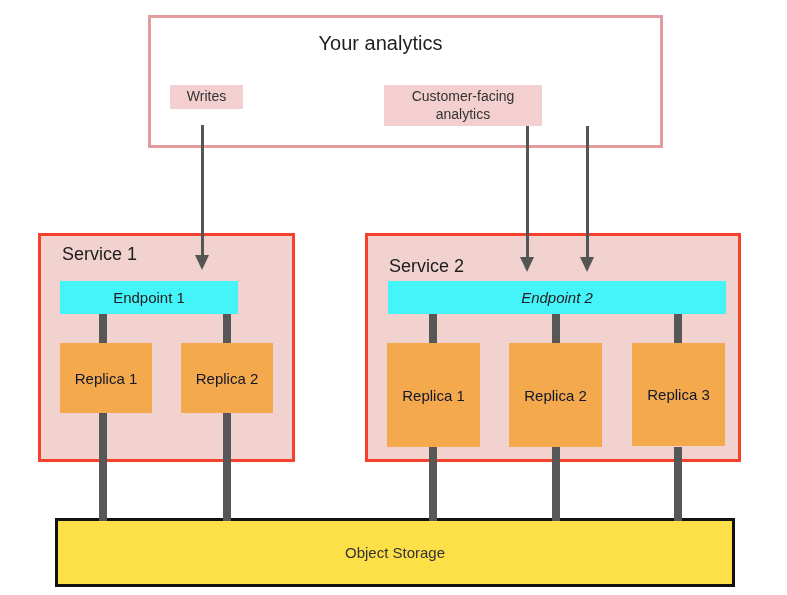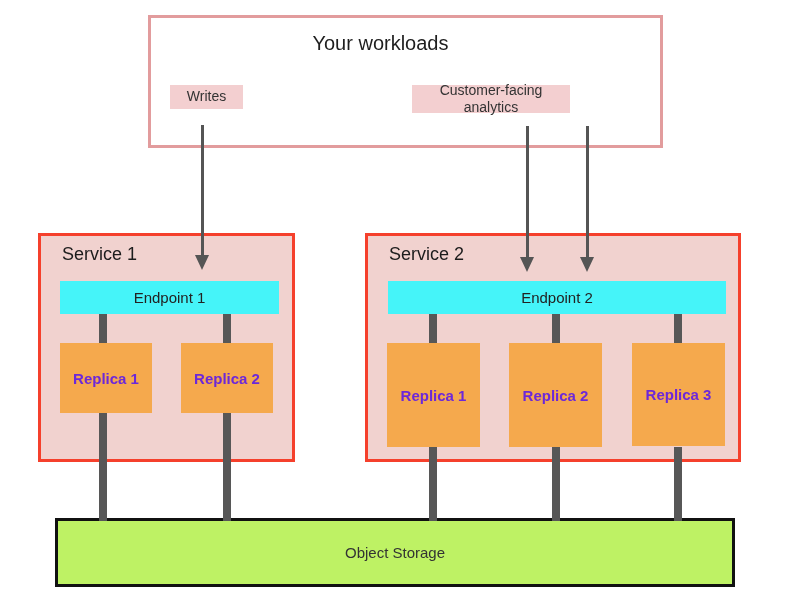--- a/index.html
+++ b/index.html
@@ -8,73 +8,73 @@
   .abs{position:absolute;box-sizing:border-box;}
 
   
   .workloads-box{left:148px;top:15px;width:515px;height:133px;
                  border:3px solid #e29c9d;background:#ffffff;z-index:1;}
   .workloads-title{left:148px;top:32px;width:465px;height:26px;text-align:center;
                    font-size:20px;color:#1f1f1f;z-index:2;}
   .chip{background:#f3cfd0;display:flex;align-items:center;justify-content:center;
         font-size:14px;color:#333333;text-align:center;line-height:1.25;z-index:2;}
   .chip-writes{left:170px;top:85px;width:73px;height:24px;}
-  .chip-cfa{left:384px;top:85px;width:158px;height:28px;margin-left:28px;}
+  .chip-cfa{left:384px;top:85px;width:158px;height:41px;}
   .chip-adhoc{left:550px;top:86px;width:92px;height:40px;}
 
   
   .aline{width:3px;background:#555555;z-index:4;}
   .ahead{width:0;height:0;border-left:7px solid transparent;border-right:7px solid transparent;
          border-top:15px solid #555555;z-index:4;}
   .a1l{left:201px;top:125px;height:131px;} .a1h{left:195px;top:255px;}
   .a2l{left:526px;top:126px;height:132px;} .a2h{left:520px;top:257px;}
   .a3l{left:586px;top:126px;height:132px;} .a3h{left:580px;top:257px;}
 
   
   .service{background:#f1d2cf;border:3px solid #f5402c;z-index:1;}
   .service1-box{left:38px;top:233px;width:257px;height:229px;}
   .service2-box{left:365px;top:233px;width:376px;height:229px;}
   .service-label{font-size:18px;color:#1c1c1c;z-index:2;}
   .s1-label{left:62px;top:244px;}
-  .s2-label{left:389px;top:244px;}
+  .s2-label{left:389px;top:256px;}
 
   .endpoint{background:#45f4f9;display:flex;align-items:center;justify-content:center;
             font-size:15px;color:#222222;z-index:2;}
-  .endpoint1{left:60px;top:281px;width:219px;height:33px;text-align:center;}
-  .endpoint2{left:388px;top:281px;width:338px;height:33px;}
+  .endpoint1{left:60px;top:281px;width:178px;height:33px;text-align:center;}
+  .endpoint2{left:388px;top:281px;width:338px;height:33px;font-style:italic;}
 
   .replica{background:#f5a94d;display:flex;align-items:center;justify-content:center;
-           font-size:15px;color:#6d28d9;z-index:2;font-weight:bold;}
+           font-size:15px;color:#0f172a;z-index:2;}
   .s1r1{left:60px;top:343px;width:92px;height:70px;}
   .s1r2{left:181px;top:343px;width:92px;height:70px;}
   .s2r1{left:387px;top:343px;width:93px;height:104px;}
   .s2r2{left:509px;top:343px;width:93px;height:104px;}
   .s2r3{left:632px;top:343px;width:93px;height:103px;}
 
   
   .vline{width:8px;background:#575757;z-index:3;}
   .s1t1{left:99px;top:314px;height:29px;}  .s1t2{left:223px;top:314px;height:29px;}
   .s1b1{left:99px;top:413px;height:108px;} .s1b2{left:223px;top:413px;height:108px;}
   .s2t1{left:429px;top:314px;height:29px;} .s2t2{left:552px;top:314px;height:29px;}
   .s2t3{left:674px;top:314px;height:29px;}
   .s2b1{left:429px;top:447px;height:74px;} .s2b2{left:552px;top:447px;height:74px;}
   .s2b3{left:674px;top:447px;height:74px;}
 
   
-  .storage{left:55px;top:518px;width:680px;height:69px;background:#bef264;
+  .storage{left:55px;top:518px;width:680px;height:69px;background:#fde047;
            border:3px solid #111111;display:flex;align-items:center;justify-content:center;
            font-size:15px;color:#333333;z-index:2;}
 </style>
 </head>
 <body>
 
 <div class="stage">
 
   <div class="abs workloads-box"></div>
-  <div class="abs workloads-title">Your workloads</div>
+  <div class="abs workloads-title">Your analytics</div>
   <div class="abs chip chip-writes">
     <span>Writes</span>
   </div>
   <div class="abs chip chip-cfa">
     <span>Customer-facing analytics</span>
   </div>
 
   <div class="abs aline a1l"></div>
   <div class="abs ahead a1h"></div>
   <div class="abs aline a2l"></div>

